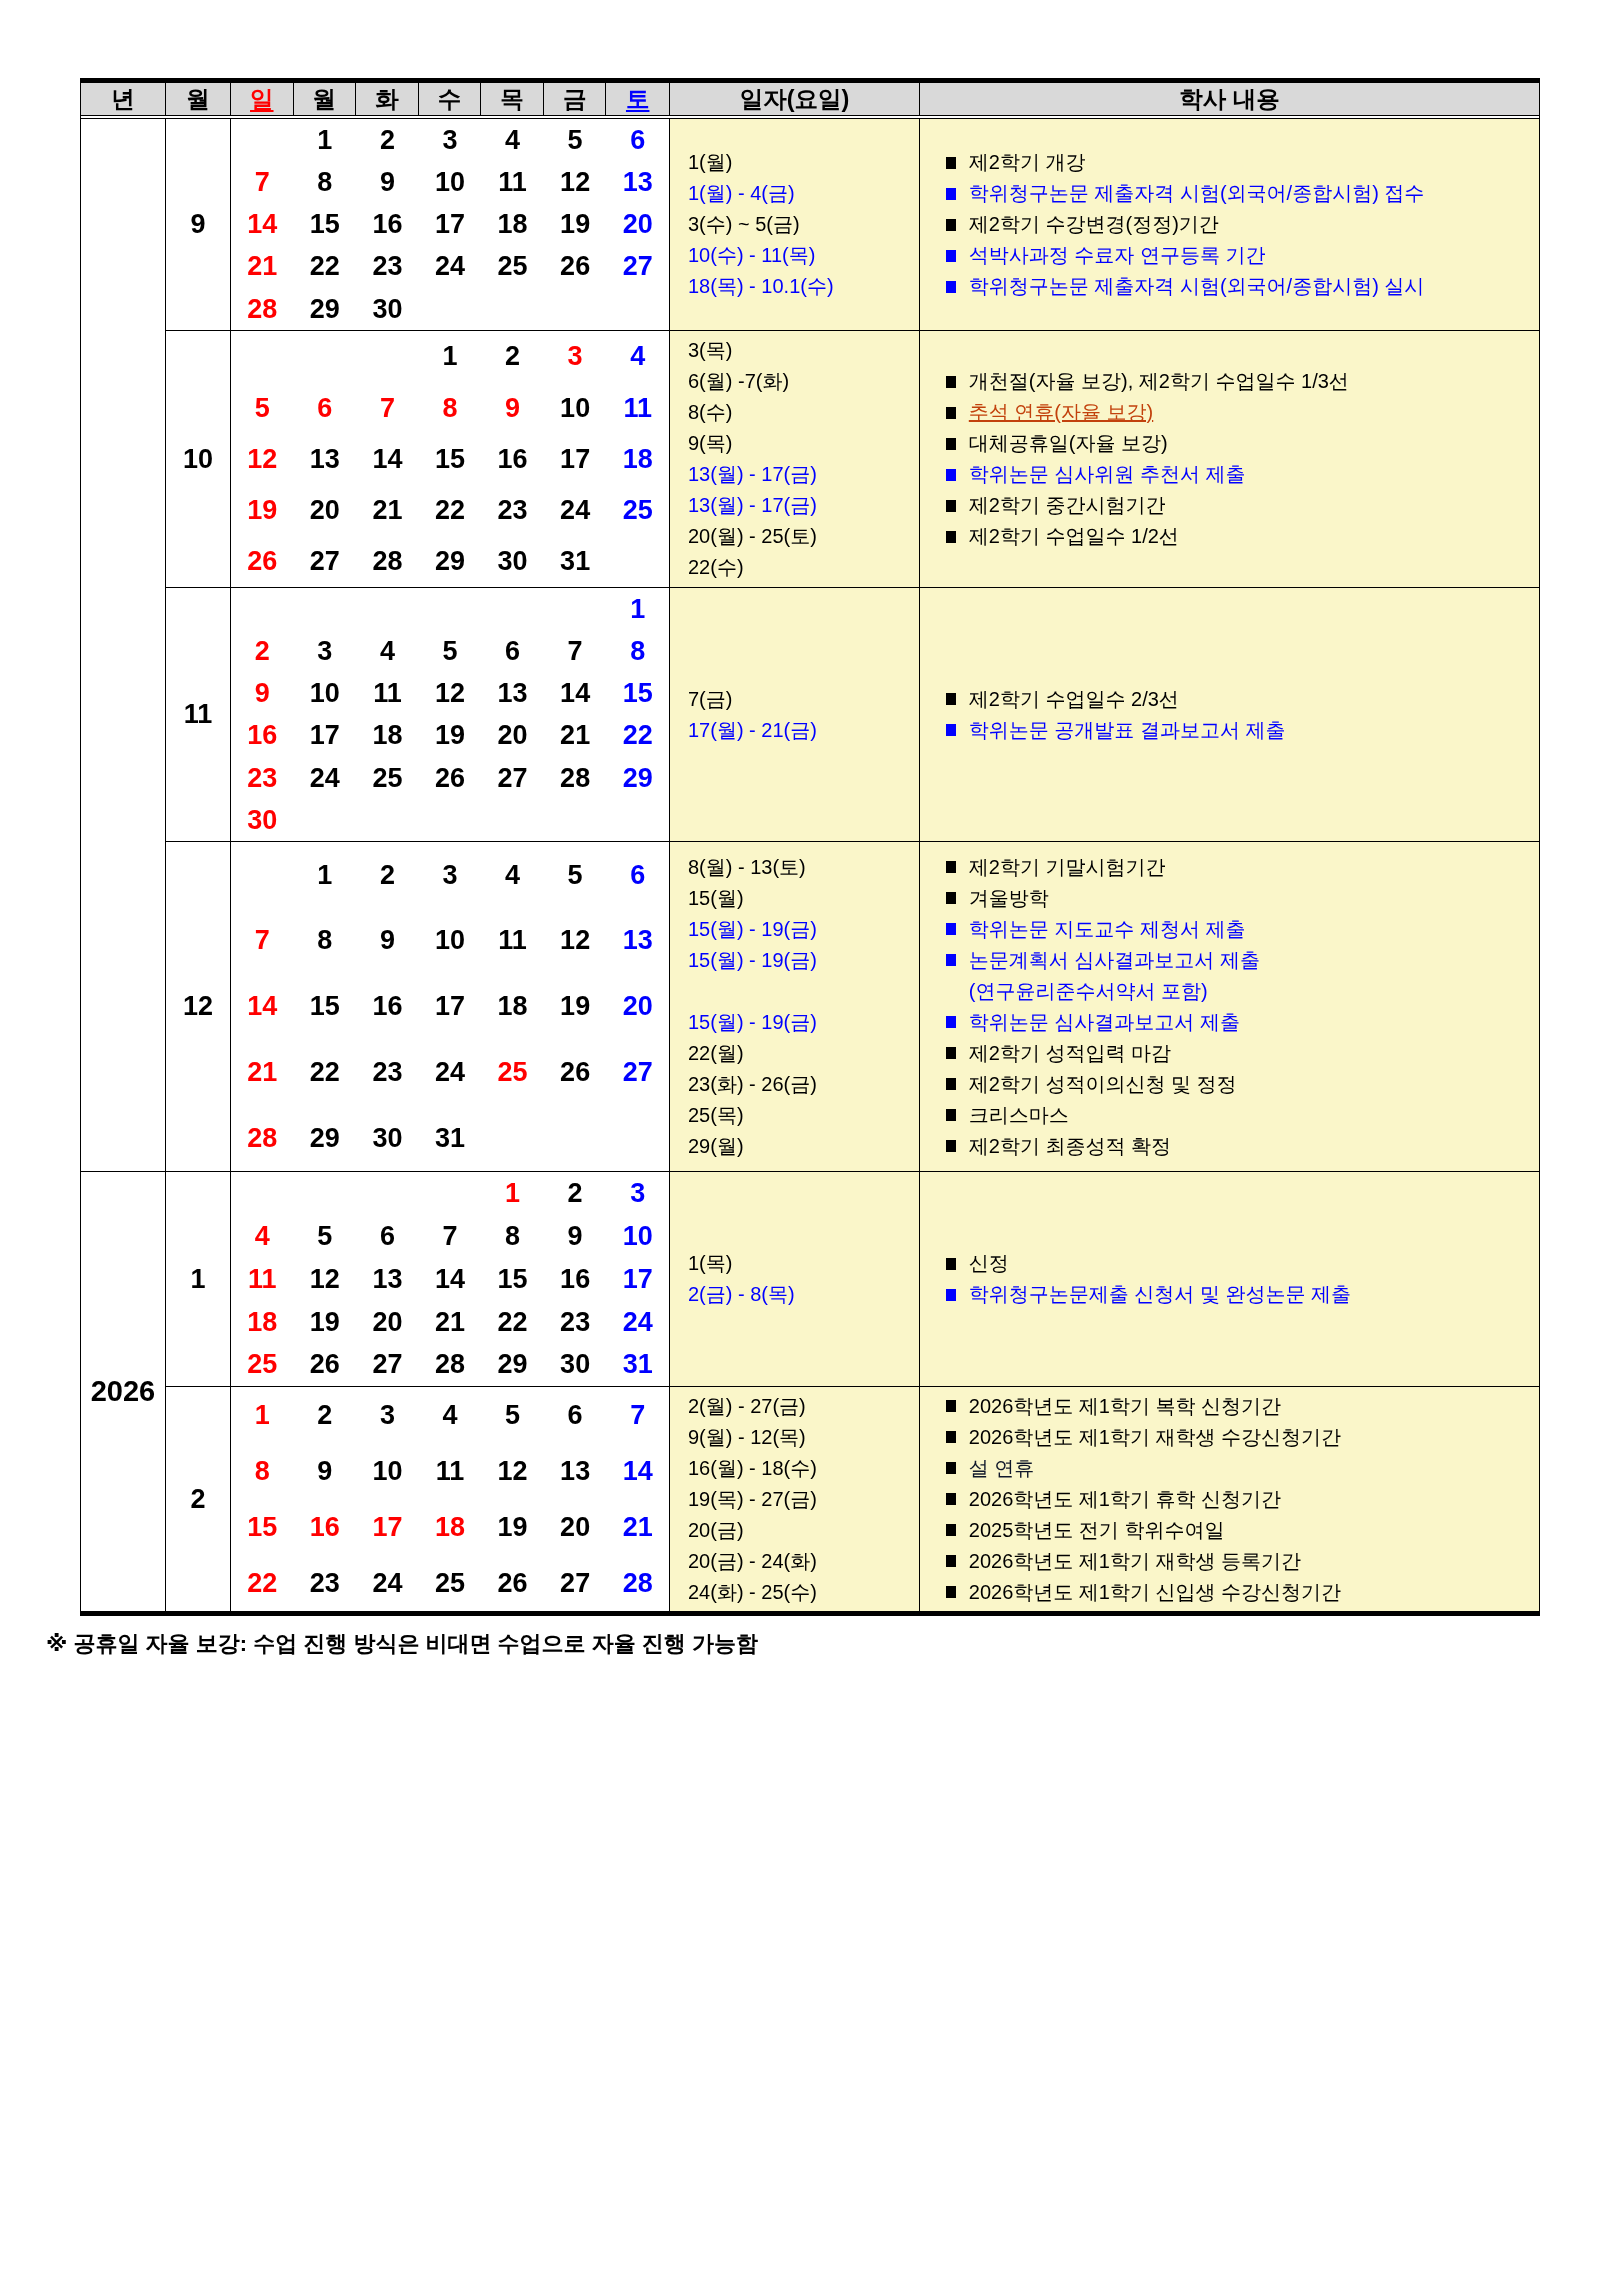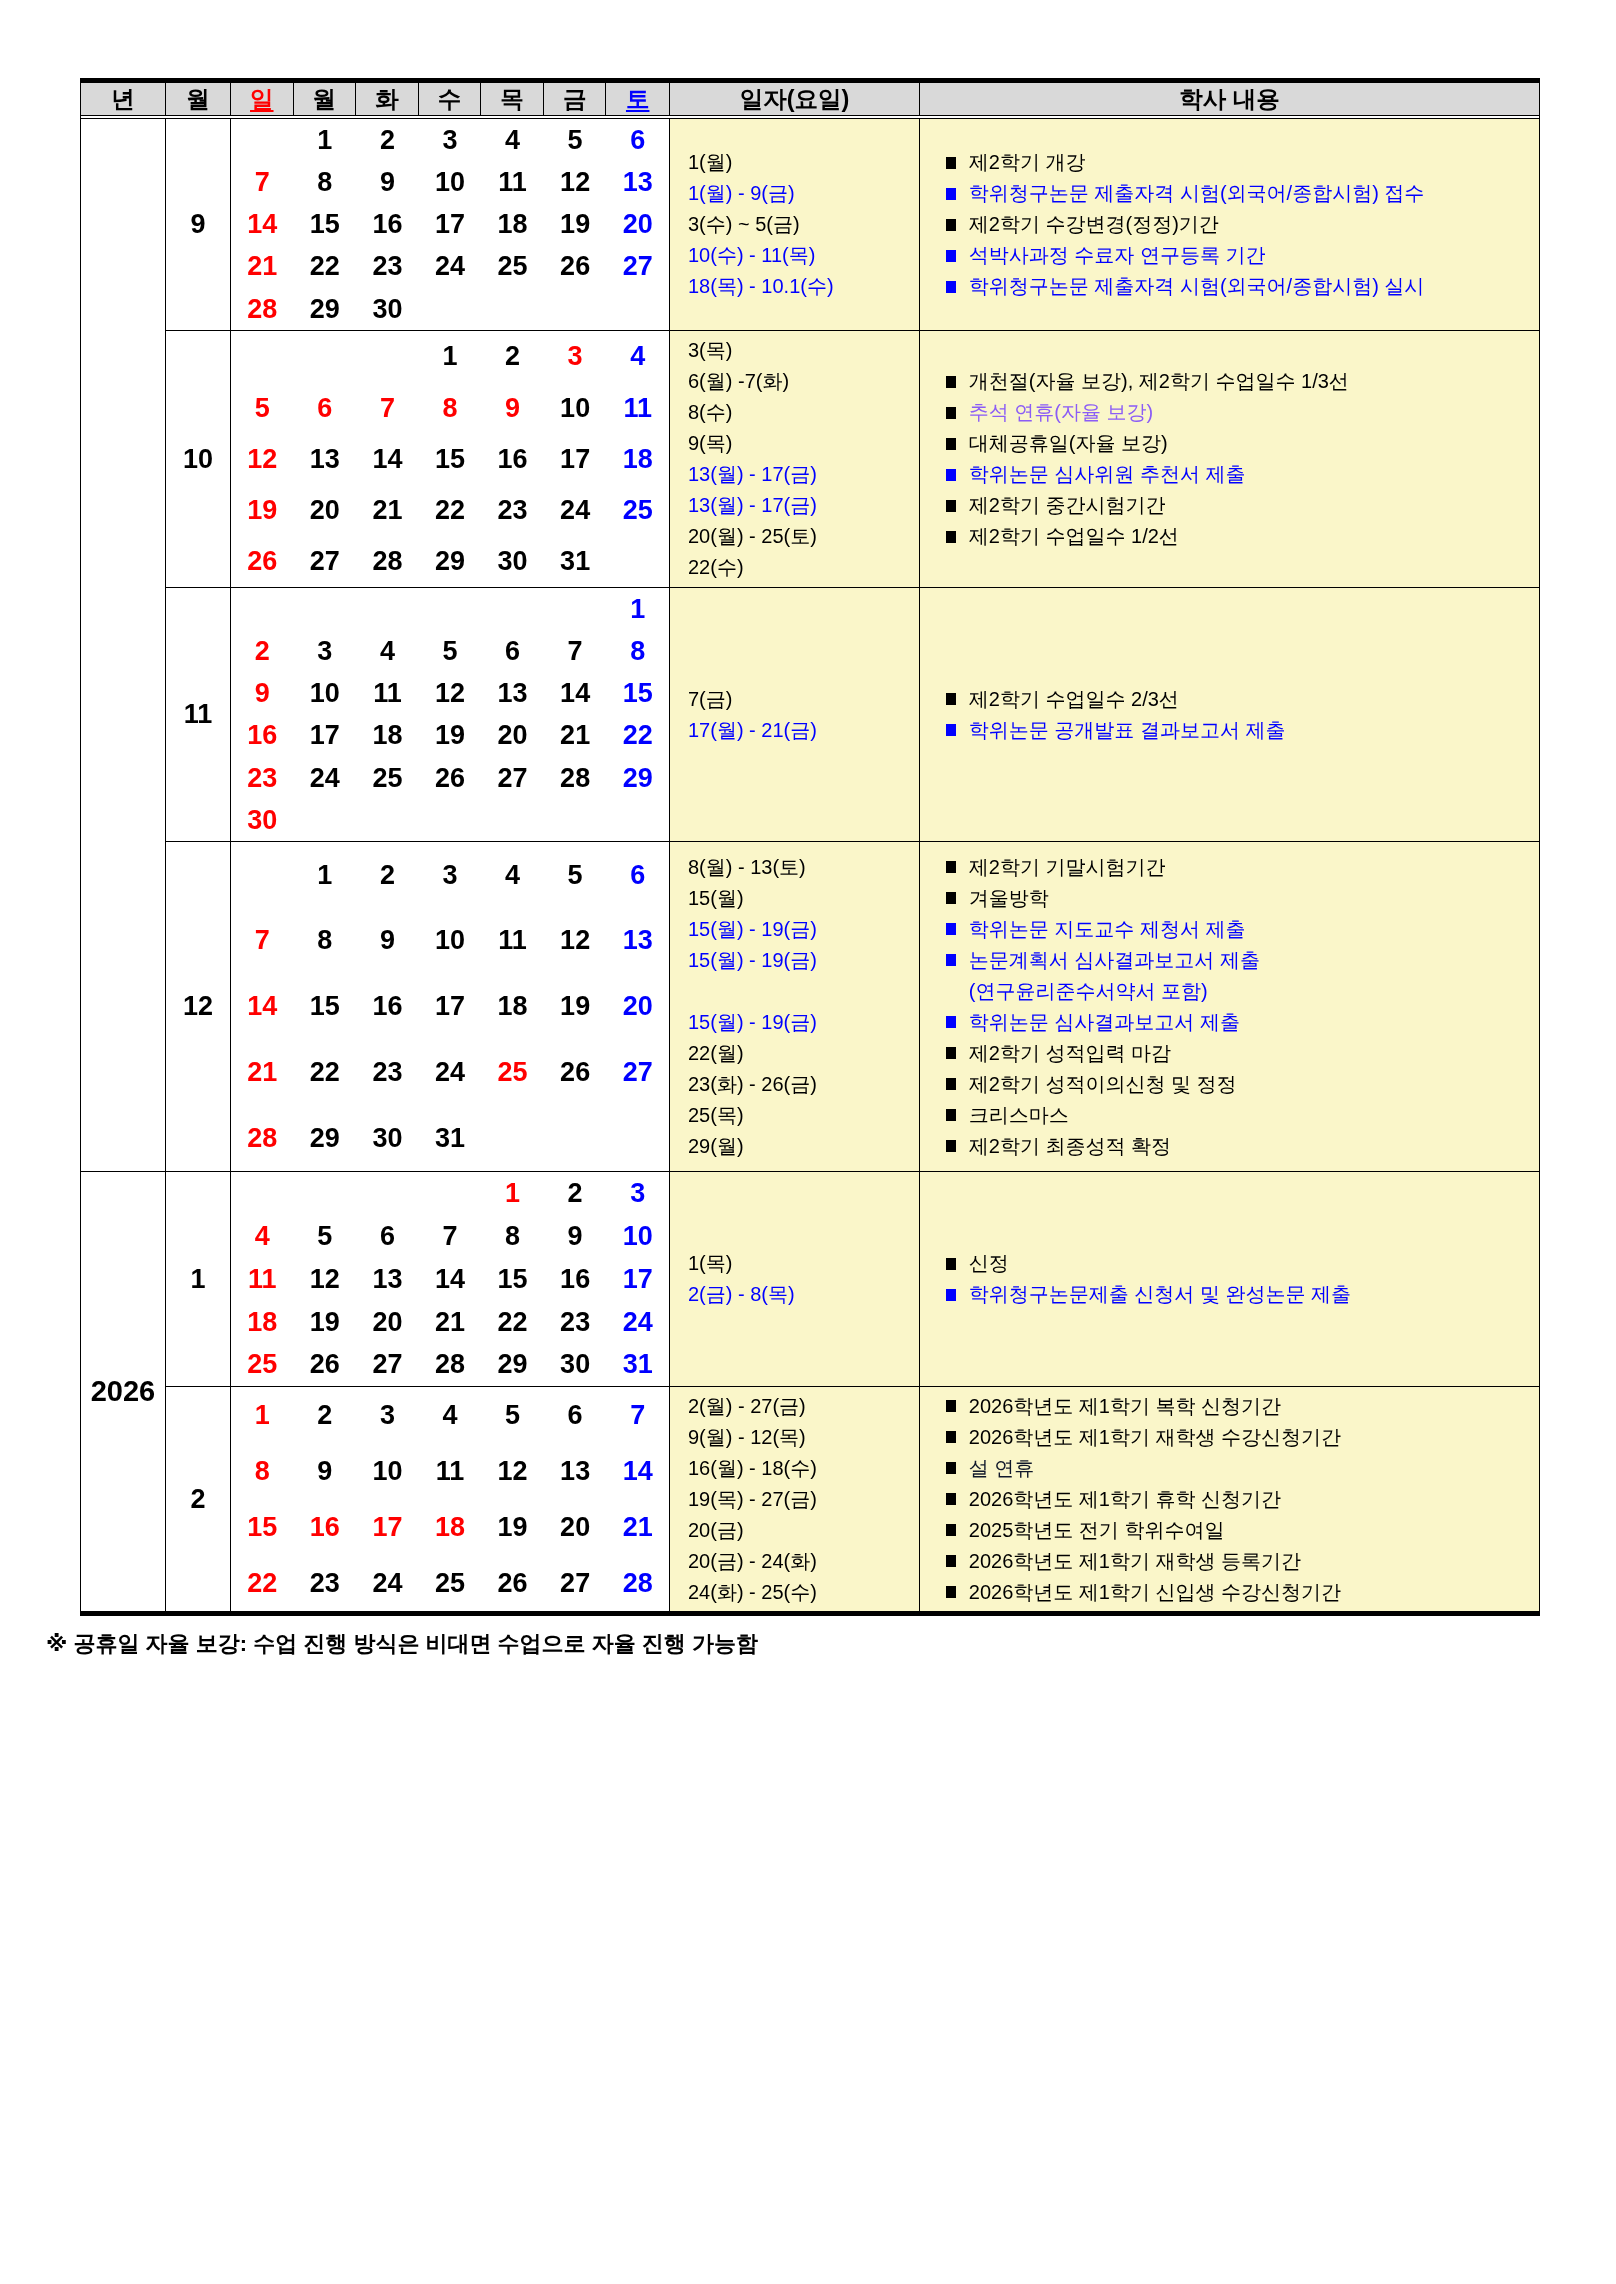--- a/index.html
+++ b/index.html
@@ -100,21 +100,21 @@
                 <div class="day" style="color: rgb(255, 0, 0);">28</div>
                 <div class="day" style="color: rgb(0, 0, 0);">29</div>
                 <div class="day" style="color: rgb(0, 0, 0);">30</div>
                 <div class="day"></div>
                 <div class="day"></div>
                 <div class="day"></div>
                 <div class="day"></div>
               </div>
               <div class="dates-cell">
                 <div class="line" style="color: rgb(0, 0, 0);">1(월)</div>
-                <div class="line" style="color: rgb(0, 0, 255);">1(월) - 9(금)</div>
+                <div class="line" style="color: rgb(0, 0, 255);">1(월) - 4(금)</div>
                 <div class="line" style="color: rgb(0, 0, 0);">3(수) ~ 5(금)</div>
                 <div class="line" style="color: rgb(0, 0, 255);">10(수) - 11(목)</div>
                 <div class="line" style="color: rgb(0, 0, 255);">18(목) - 10.1(수)</div>
               </div>
               <div class="content-cell">
                 <div class="line">
                   <span class="bullet" style="background: rgb(0, 0, 0);"></span>
                   <span class="etext" style="color: rgb(0, 0, 0);">제2학기 개강</span>
                 </div>
                 <div class="line">
@@ -184,21 +184,21 @@
                 <div class="line" style="color: rgb(0, 0, 0);">20(월) - 25(토)</div>
                 <div class="line" style="color: rgb(0, 0, 0);">22(수)</div>
               </div>
               <div class="content-cell">
                 <div class="line">
                   <span class="bullet" style="background: rgb(0, 0, 0);"></span>
                   <span class="etext" style="color: rgb(0, 0, 0);">개천절(자율 보강), 제2학기 수업일수 1/3선</span>
                 </div>
                 <div class="line">
                   <span class="bullet" style="background: rgb(0, 0, 0);"></span>
-                  <span class="etext" style="color: #8b5cf6;">추석 연휴(자율 보강)</span>
+                  <span class="etext" style="color: #c2410c; text-decoration: underline;">추석 연휴(자율 보강)</span>
                 </div>
                 <div class="line">
                   <span class="bullet" style="background: rgb(0, 0, 0);"></span>
                   <span class="etext" style="color: rgb(0, 0, 0);">대체공휴일(자율 보강)</span>
                 </div>
                 <div class="line">
                   <span class="bullet" style="background: rgb(0, 0, 255);"></span>
                   <span class="etext" style="color: rgb(0, 0, 255);">학위논문 심사위원 추천서 제출</span>
                 </div>
                 <div class="line">

